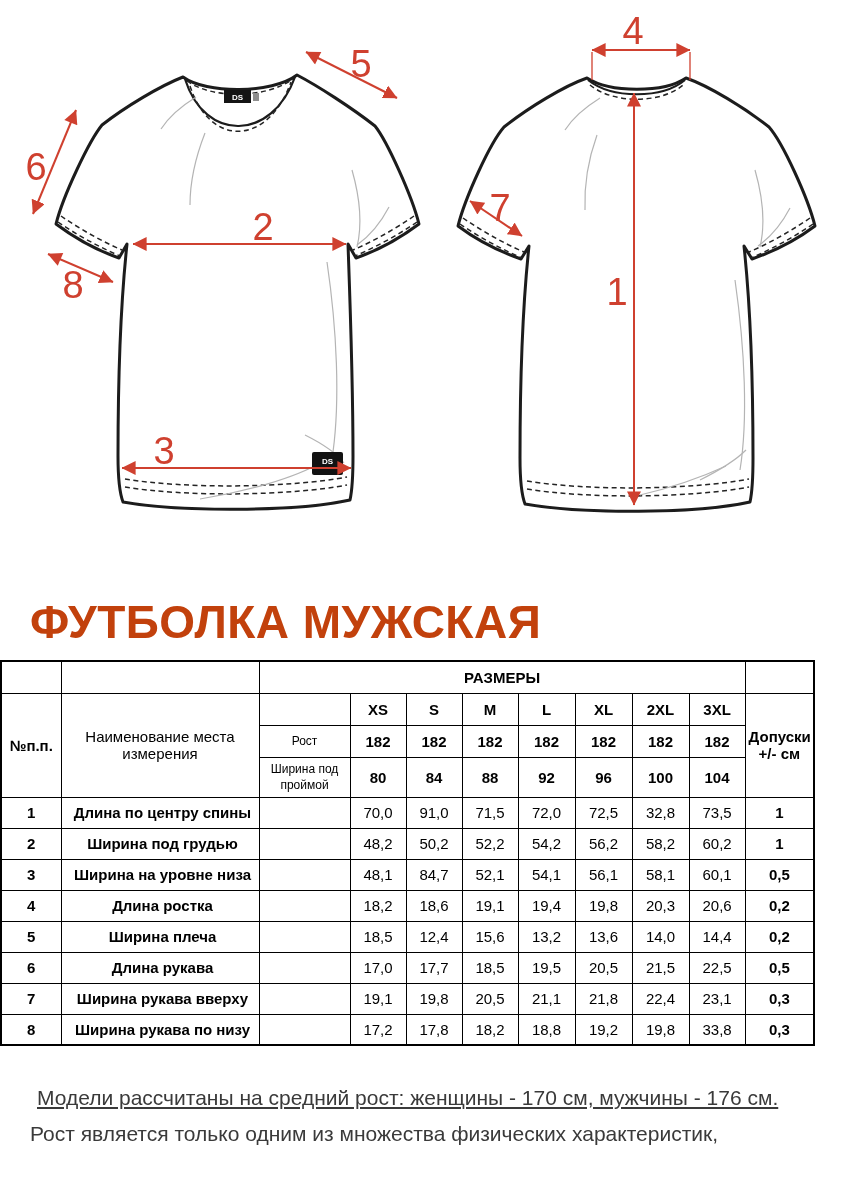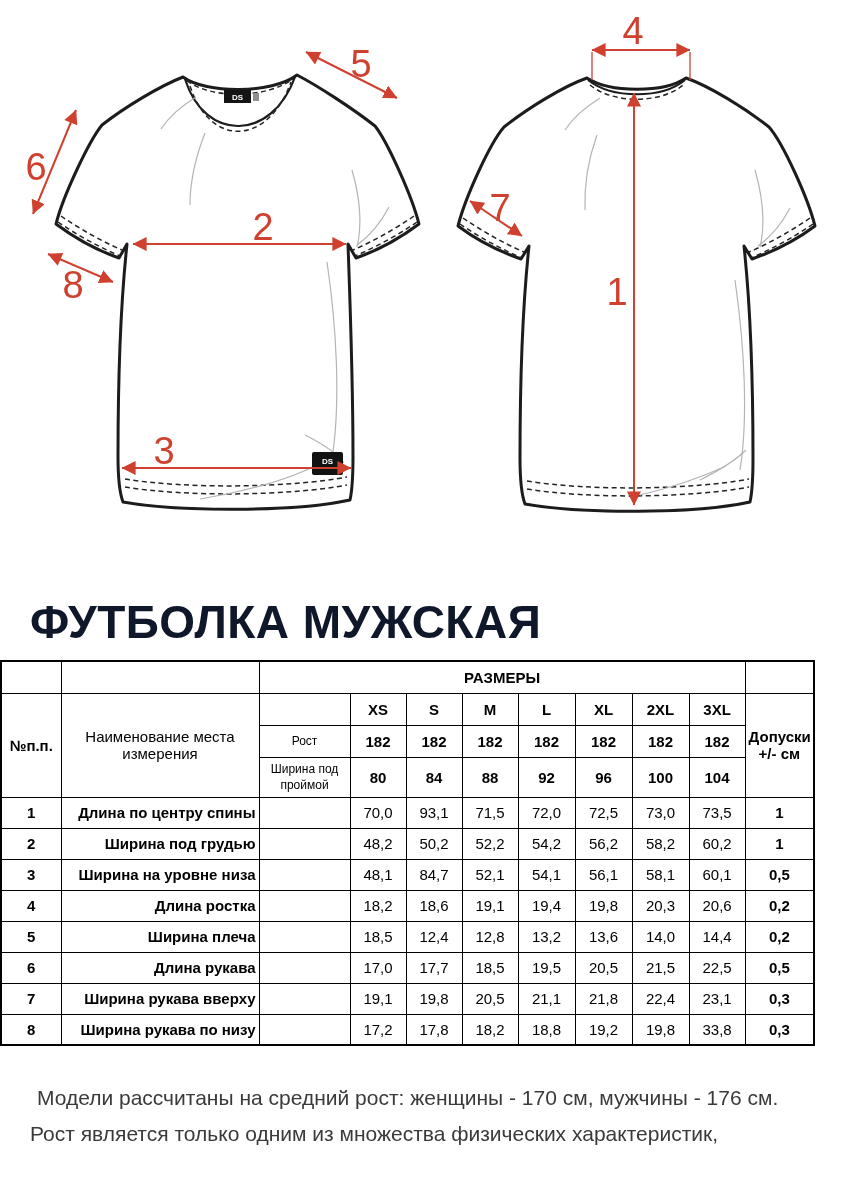--- a/index.html
+++ b/index.html
@@ -16,37 +16,37 @@
   .arr{stroke:var(--accent);stroke-width:2;}
   .ext{stroke:var(--accent);stroke-width:1.3;}
   .ah{fill:var(--accent);}
   .arrlabel{font-family:"Liberation Sans",sans-serif;font-size:38px;
             fill:var(--accent);text-anchor:middle;}
   .tagtext{font-family:"Liberation Sans",sans-serif;font-size:8px;font-weight:bold;
            fill:#fff;text-anchor:middle;}
 
   
   #title{position:absolute;left:30px;top:595px;font-size:46px;font-weight:800;
-         letter-spacing:0.5px;color:#0f172a;white-space:nowrap;}
+         letter-spacing:0.5px;color:#c2410c;white-space:nowrap;}
 
   
   #sizetable{position:absolute;left:0;top:660px;width:813px;
              border-collapse:collapse;table-layout:fixed;border:2px solid #000;padding-left:19px;}
   #sizetable td{border:1px solid #000;font-size:15px;color:#000;text-align:center;
                 vertical-align:middle;padding:1px 3px;overflow:hidden;}
   #sizetable .b{font-weight:bold;}
-  #sizetable .nm{text-align:right;padding-left:8px;font-weight:bold;margin-top:20px;}
+  #sizetable .nm{text-align:center;padding-left:8px;font-weight:bold;margin-top:20px;}
   #sizetable .sub{font-size:12px;line-height:16px;}
   tr.rA{height:32px;} tr.rB{height:32px;} tr.rC{height:32px;} tr.rD{height:40px;margin-top:48px;}
   #tb tr{height:31px;}
 
   
   #footer{position:absolute;left:30px;top:1080px;width:800px;font-size:21px;
           line-height:36px;color:#3a3a3a;}
-  #footer .indent{padding-left:7px;}
+  #footer .indent{padding-left:7px;text-decoration:underline;}
 </style>
 </head>
 <body>
 
 <div id="page">
 
   <svg id="diagram" width="841" height="555" viewBox="0 0 841 555" xmlns="http://www.w3.org/2000/svg">
     <defs>
       <marker id="ae" markerWidth="8" markerHeight="7" refX="6.8" refY="3.5" orient="auto">
         <path class="ah" d="M0,0 L7,3.5 L0,7 Z"></path>
@@ -221,25 +221,25 @@
           <td class="b">100</td>
           <td class="b">104</td>
         </tr>
     </tbody>
     <tbody id="tb">
         <tr>
           <td class="b">1</td>
           <td class="nm">Длина по центру спины</td>
           <td></td>
           <td>70,0</td>
-          <td>93,1</td>
+          <td>91,0</td>
           <td>71,5</td>
           <td>72,0</td>
           <td>72,5</td>
-          <td>73,0</td>
+          <td>32,8</td>
           <td>73,5</td>
           <td class="b">1</td>
         </tr>
         <tr>
           <td class="b">2</td>
           <td class="nm">Ширина под грудью</td>
           <td></td>
           <td>48,2</td>
           <td>50,2</td>
           <td>52,2</td>
@@ -274,21 +274,21 @@
           <td>20,3</td>
           <td>20,6</td>
           <td class="b">0,2</td>
         </tr>
         <tr>
           <td class="b">5</td>
           <td class="nm">Ширина плеча</td>
           <td></td>
           <td>18,5</td>
           <td>12,4</td>
-          <td>12,8</td>
+          <td>15,6</td>
           <td>13,2</td>
           <td>13,6</td>
           <td>14,0</td>
           <td>14,4</td>
           <td class="b">0,2</td>
         </tr>
         <tr>
           <td class="b">6</td>
           <td class="nm">Длина рукава</td>
           <td></td>

